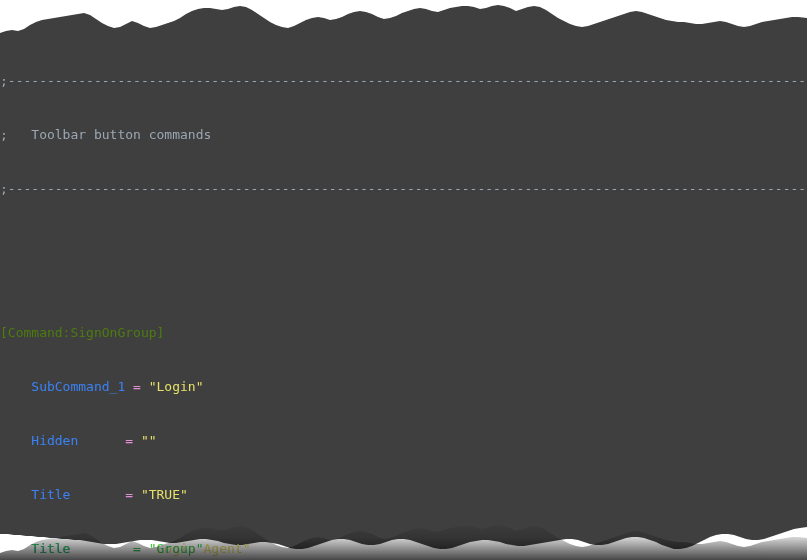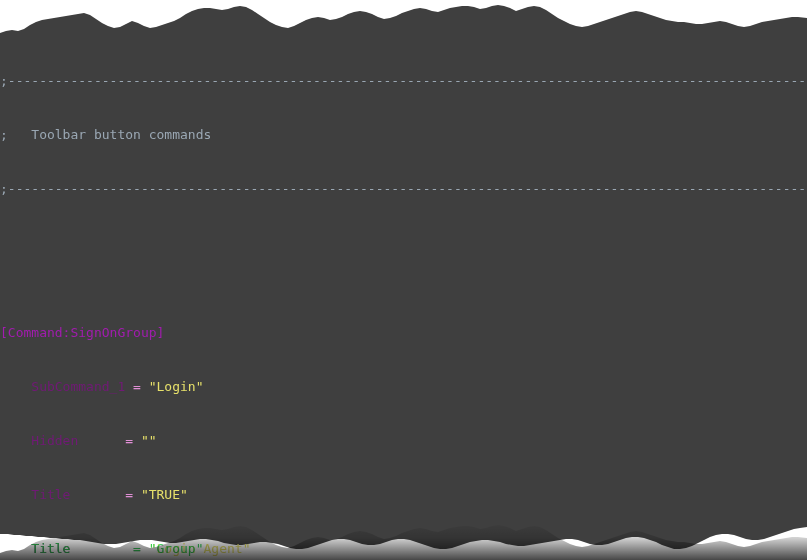--- a/index.html
+++ b/index.html
@@ -58,22 +58,22 @@
     -webkit-font-smoothing: antialiased;
   }
   .line {
     height: 18px;
     white-space: pre;
     overflow: hidden;
   }
   .blank { height: 18px; }
 
   .tok-comment { color: #9aa7b3; }
-  .tok-section { color: #a21caf; }
-  .tok-key     { color: #701a75; }
+  .tok-section { color: #4d7c0f; }
+  .tok-key     { color: #3b82f6; }
   .tok-eq      { color: #e18fd6; }
   .tok-str     { color: #e6e06a; }
 
   
   .peek {
     position: absolute;
     left: 0;
     top: 540px;
     width: 807px;
     font-family: "DejaVu Sans Mono", "Liberation Mono", monospace;

